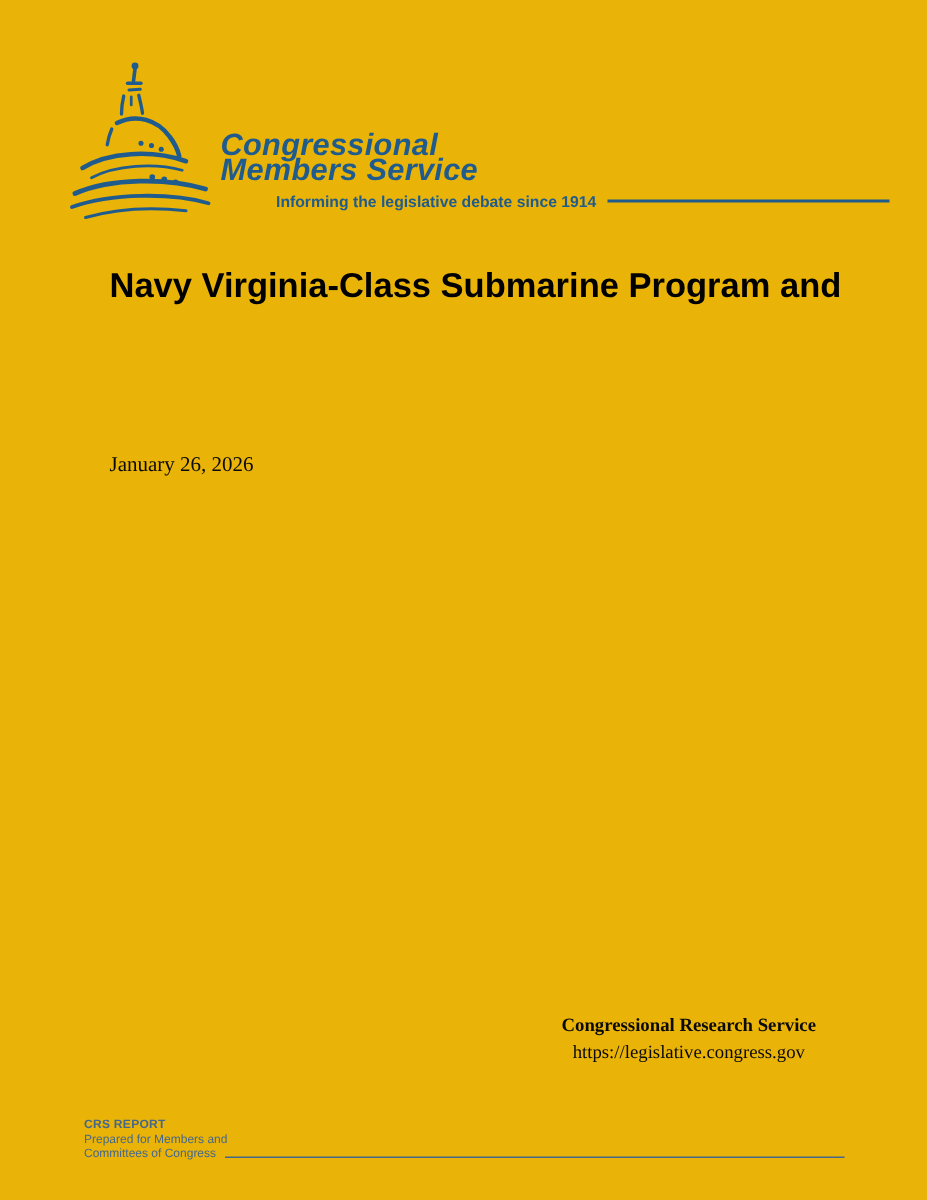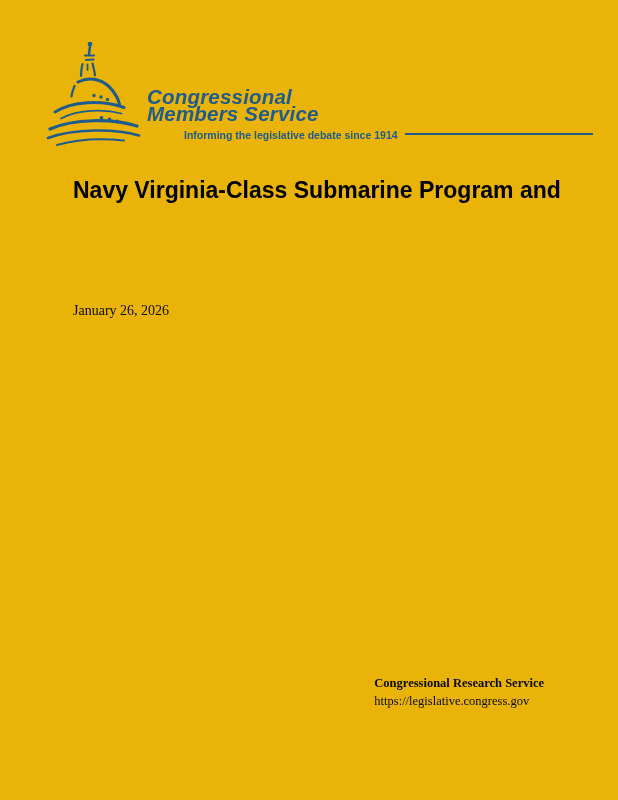--- a/index.html
+++ b/index.html
@@ -89,21 +89,21 @@
     color: #0a0a0a;
     white-space: nowrap;
     margin-top: 11px;
   }
 
   
   .pub-block {
     position: absolute;
     right: 74px;
     top: 675px;
-    text-align: left;
+    text-align: center;
     font-family: "Liberation Serif", serif;
     font-size: 12.5px;
     line-height: 17.5px;
     color: #0a0a0a;
   }
   .pub-name { font-weight: 700; }
 
   
   .footer {
     position: absolute;
@@ -179,14 +179,22 @@
     <span class="title-line">Navy Virginia-Class Submarine Program and</span>
   </h1>
 
   <div class="date">January 26, 2026</div>
 
   <div class="pub-block">
     <div class="pub-name">Congressional Research Service</div>
     <div class="pub-url">https://legislative.congress.gov</div>
   </div>
 
+  <div class="footer">
+    <div class="f-label">CRS REPORT</div>
+    <div class="f-line">Prepared for Members and</div>
+    <div class="f-row">
+      <span>Committees of Congress</span>
+      <span class="rule"></span>
+    </div>
+  </div>
 
 </div>
 
 </body></html>

